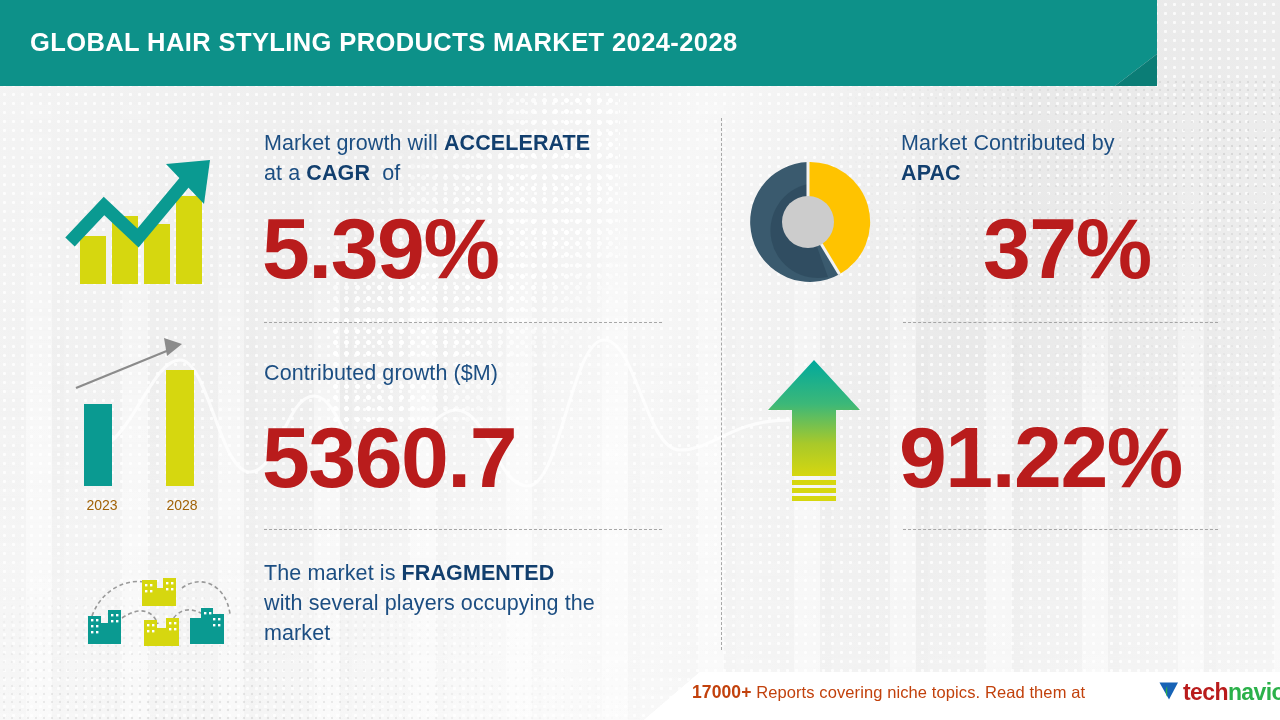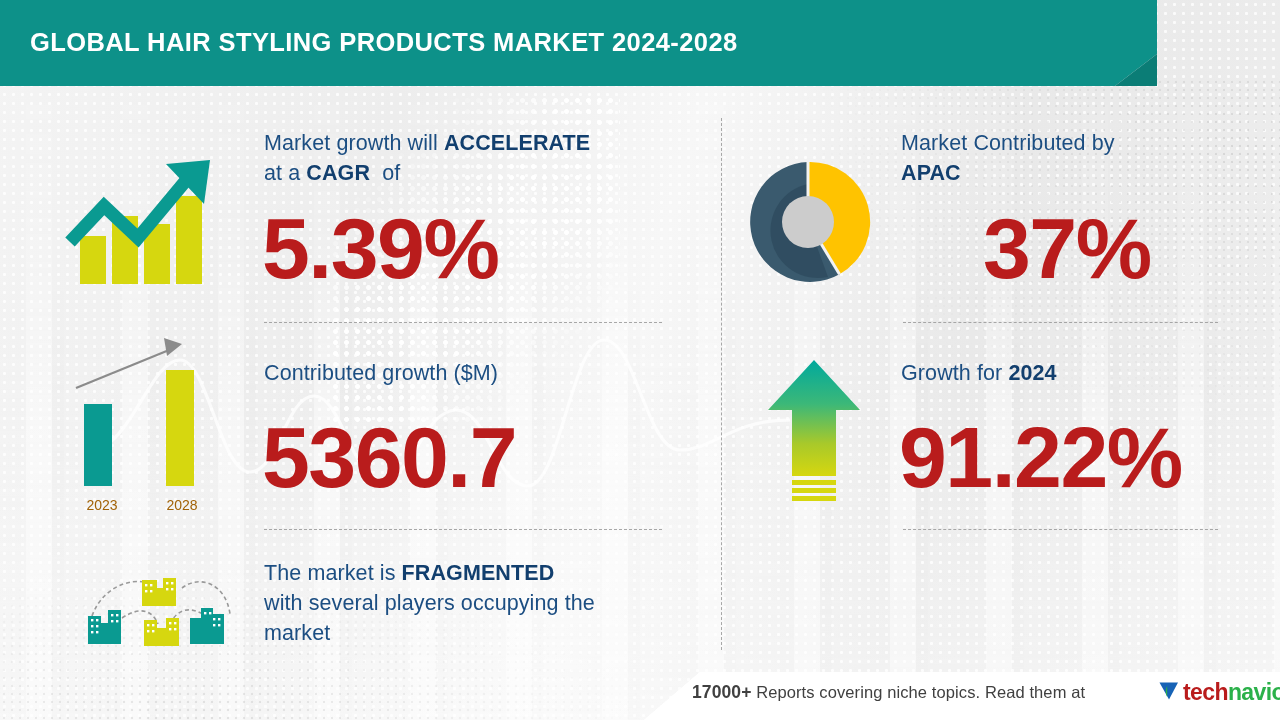--- a/index.html
+++ b/index.html
@@ -180,21 +180,21 @@
     left: 0; bottom: 0;
     width: 1280px; height: 60px;
     pointer-events: none;
   }
   .footer-shape { position: absolute; inset: 0; }
   .footer-text {
     position: absolute;
     left: 692px; top: 692px;
     transform: translateY(-50%);
     font-size: 16.5px;
-    color: #404040;
+    color: #c2410c;
     white-space: nowrap;
     letter-spacing: .1px;
   }
   .footer-text .count { font-weight: bold; font-size: 17.5px; }
   .footer-logo {
     position: absolute;
     left: 1158px; top: 692px;
     transform: translateY(-50%);
     display: flex;
     align-items: center;
@@ -379,23 +379,20 @@
           <stop offset="100%" stop-color="#d6d70f"></stop>
         </linearGradient>
       </defs>
       <path d="M48,2 L94,52 L70,52 L70,118 L26,118 L26,52 L2,52 Z" fill="url(#arrowGrad)"></path>
       <rect x="26" y="122" width="44" height="5" fill="#d6d70f"></rect>
       <rect x="26" y="130" width="44" height="5" fill="#d6d70f"></rect>
       <rect x="26" y="138" width="44" height="5" fill="#d6d70f"></rect>
     </svg>
   </div>
 
-  <div class="lede" id="txt-growth24">
-    <span>Growth for <b>2024</b></span>
-  </div>
   <div class="bignum" id="num-growth24">91.22%</div>
 
   <div class="footer">
     <div class="footer-shape">
       <svg width="1280" height="60" viewBox="0 0 1280 60">
         <path d="M644,60 L700,12 H1280 V60 Z" fill="#ffffff"></path>
         <path d="M700,12 H1280 V60 H644 Z" fill="#ffffff"></path>
       </svg>
     </div>
   </div>

